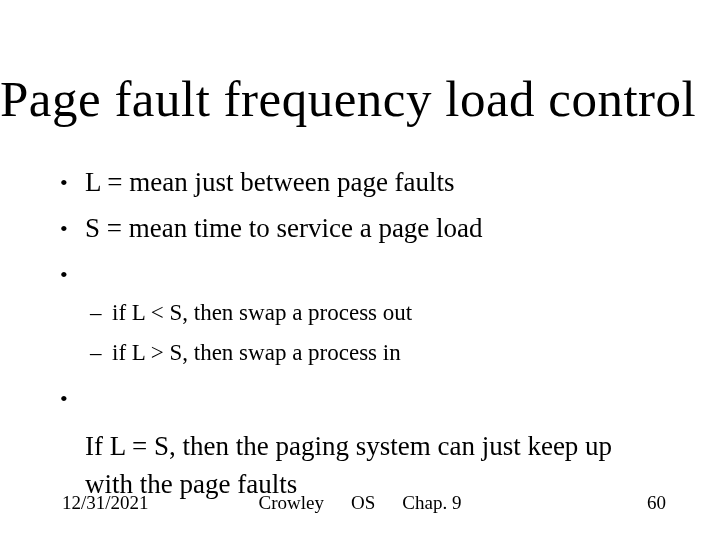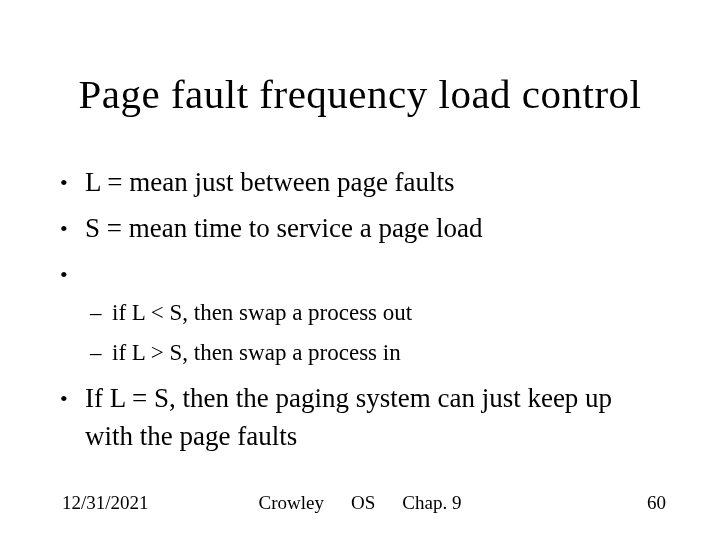--- a/index.html
+++ b/index.html
@@ -18,22 +18,21 @@
     position: relative;
     width: 720px;
     height: 540px;
     background: #ffffff;
   }
   .title {
     position: absolute;
     top: 70px;
     left: 0;
     width: 720px;
-    text-align: center;
-    font-size: 41px;
+    font-size: 51px;
     font-weight: 400;
     letter-spacing: 0.5px;
     white-space: nowrap;
   }
   .bullet {
     position: absolute;
     display: flex;
     align-items: flex-start;
   }
   .bullet.l1 {
@@ -56,20 +55,21 @@
     line-height: 38px;
   }
   .bullet.l2 .marker {
     width: 22px;
   }
   .bullet .text {
     flex: 1 1 auto;
   }
   .bullet.wrap .text {
     max-width: 555px;
+    margin-top: 48px;
   }
   .b1 { top: 164px; }
   .b2 { top: 210px; }
   .b3 { top: 256px; }
   .s1 { top: 297px; }
   .s2 { top: 337px; }
   .b4 { top: 380px; }
   .footer {
     position: absolute;
     left: 0;

